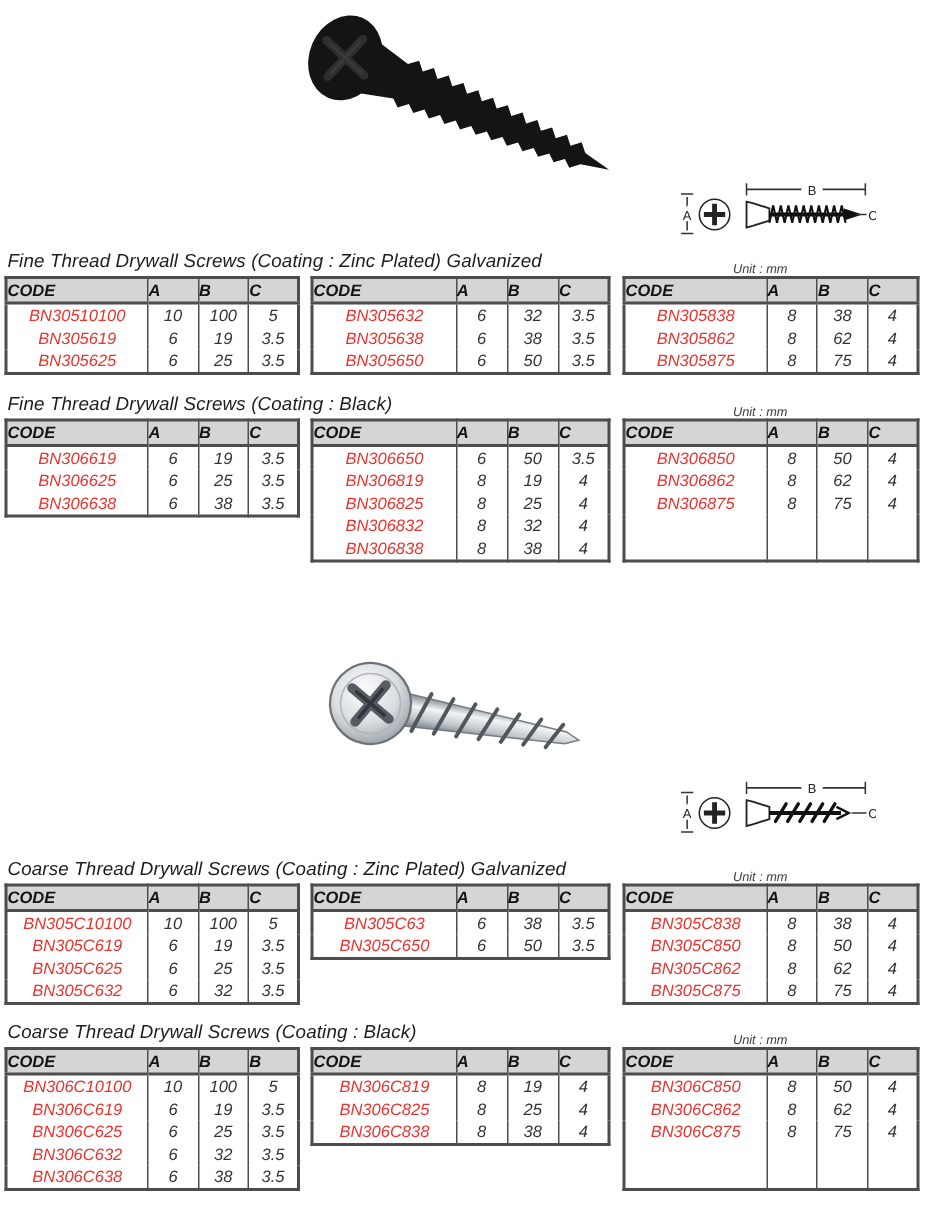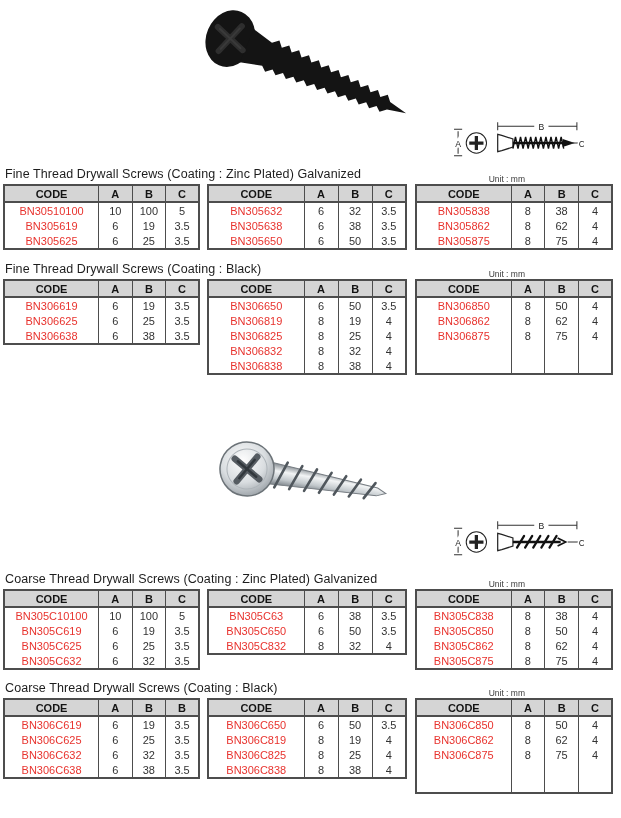--- a/index.html
+++ b/index.html
@@ -2,38 +2,38 @@
 <html><head>
 <meta charset="utf-8">
 <style>
   html,body{margin:0;padding:0;}
   body{
     width:621px;height:818px;position:relative;background:#ffffff;
     font-family:"Liberation Sans", sans-serif;overflow:hidden;
     -webkit-font-smoothing:antialiased;
   }
   .abs{position:absolute;}
-  .section{position:absolute;left:0;width:532px;}
+  .section{position:absolute;left:0;width:532px;font-style:italic;}
   .section-title{
     position:absolute;left:5px;top:0;font-size:12.5px;color:#1d1d1d;
     white-space:nowrap;letter-spacing:.1px;
   }
   .unit-label{
     position:absolute;right:7px;top:7px;font-size:8.5px;color:#3a3a3a;
   }
   .tables{position:absolute;top:17px;left:0;width:621px;}
   .tbl-wrap{position:absolute;top:0;}
   table.spec-table{
     border-collapse:collapse;table-layout:fixed;width:100%;
     border:2px solid #4d4d4d;background:#fff;
   }
   table.spec-table th{
     background:#d5d5d5;border:1px solid #4d4d4d;border-bottom:2px solid #4d4d4d;
     font-size:11px;font-weight:bold;color:#141414;height:15px;padding:0;
-    text-align:center;
+    text-align:left;
   }
   table.spec-table td{
     border-left:1px solid #4d4d4d;border-right:1px solid #4d4d4d;
     border-top:none;border-bottom:none;
     font-size:11px;color:#333;height:15px;padding:0;text-align:center;
     white-space:nowrap;overflow:hidden;
   }
   table.spec-table td.code{color:#e8332e;margin-left:32px;}
   table.spec-table tr.pad td{color:transparent;}
   svg text{font-family:"Liberation Sans", sans-serif;}
@@ -463,26 +463,20 @@
               <td class="val">6</td>
               <td class="val">38</td>
               <td class="val">3.5</td>
             </tr>
             <tr>
               <td class="code">BN305C650</td>
               <td class="val">6</td>
               <td class="val">50</td>
               <td class="val">3.5</td>
             </tr>
-            <tr>
-              <td class="code">BN305C832</td>
-              <td class="val">8</td>
-              <td class="val">32</td>
-              <td class="val">4</td>
-            </tr>
           </tbody>
         </table>
       </div>
       <div class="tbl-wrap" style="left: 415px; width: 198px;">
         <table class="spec-table">
           <colgroup>
             <col style="width: 48.5%;">
             <col style="width: 17.2%;">
             <col style="width: 17.2%;">
             <col style="width: 17.1%;">
@@ -541,20 +535,26 @@
           <thead>
             <tr>
               <th>CODE</th>
               <th>A</th>
               <th>B</th>
               <th>B</th>
             </tr>
           </thead>
           <tbody>
             <tr>
+              <td class="code">BN306C10100</td>
+              <td class="val">10</td>
+              <td class="val">100</td>
+              <td class="val">5</td>
+            </tr>
+            <tr>
               <td class="code">BN306C619</td>
               <td class="val">6</td>
               <td class="val">19</td>
               <td class="val">3.5</td>
             </tr>
             <tr>
               <td class="code">BN306C625</td>
               <td class="val">6</td>
               <td class="val">25</td>
               <td class="val">3.5</td>
@@ -584,26 +584,20 @@
           </colgroup>
           <thead>
             <tr>
               <th>CODE</th>
               <th>A</th>
               <th>B</th>
               <th>C</th>
             </tr>
           </thead>
           <tbody>
-            <tr>
-              <td class="code">BN306C650</td>
-              <td class="val">6</td>
-              <td class="val">50</td>
-              <td class="val">3.5</td>
-            </tr>
             <tr>
               <td class="code">BN306C819</td>
               <td class="val">8</td>
               <td class="val">19</td>
               <td class="val">4</td>
             </tr>
             <tr>
               <td class="code">BN306C825</td>
               <td class="val">8</td>
               <td class="val">25</td>

